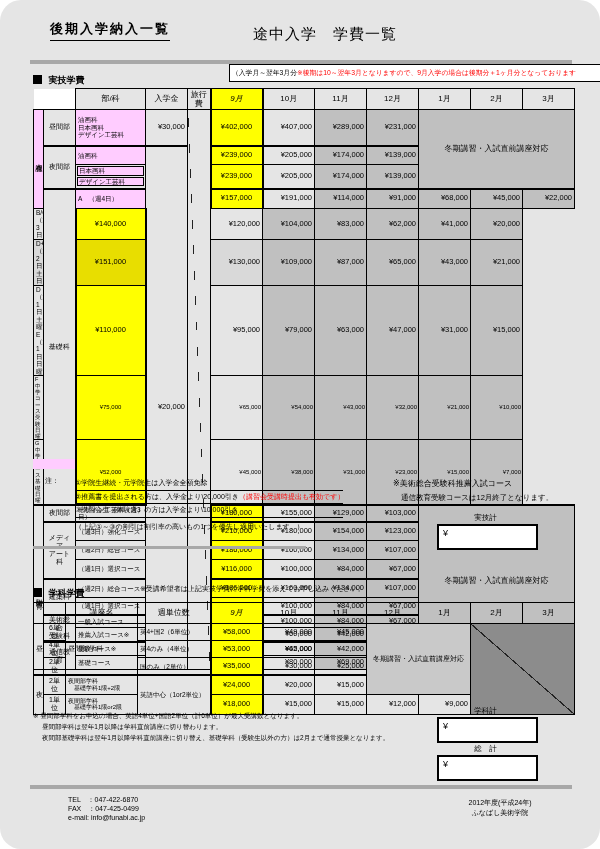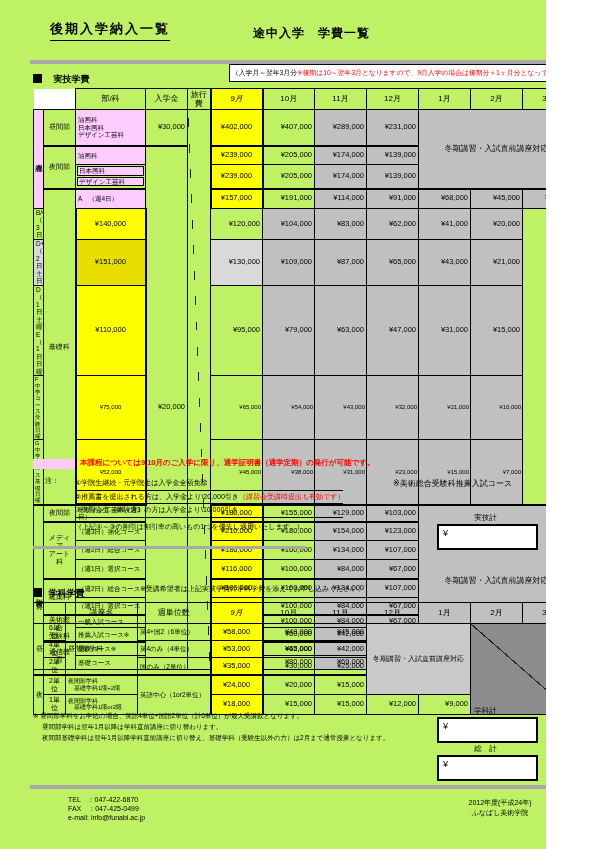--- a/index.html
+++ b/index.html
@@ -1,21 +1,21 @@
 <!DOCTYPE html>
 <html><head>
 <meta charset="utf-8">
 <style>
   html,body{margin:0;padding:0;background:#fff;}
-  .page{position:relative;width:546px;height:849px;background:#bef264;overflow:hidden;
-        font-family:"Liberation Sans","DejaVu Sans",sans-serif;color:#000;}
+  .page{position:relative;width:600px;height:849px;background:#e5e5e5;overflow:hidden;
+        font-family:"Liberation Sans","DejaVu Sans",sans-serif;color:#000;border-radius:21px;}
   .abs{position:absolute;}
   
   .title{font-size:13px;font-weight:bold;letter-spacing:2px;border-bottom:1.5px solid #000;padding-bottom:2px;}
-  .subtitle{font-size:12px;font-weight:bold;letter-spacing:1px;text-align:center;}
+  .subtitle{font-size:15px;font-weight:normal;letter-spacing:1px;text-align:center;}
   .rednote{color:#f00;font-size:9px;font-weight:bold;line-height:14px;}
   .rule{background:#a8a8a8;}
   .secmark{display:inline-block;width:9px;height:9px;background:#000;margin-right:2px;vertical-align:-1px;}
   .seclabel{font-size:9px;font-weight:bold;}
   .feenotebox{border:1px solid #000;font-size:6.8px;padding:3px 2px;white-space:nowrap;overflow:hidden;background:#fff;}
   .red{color:#f00;}
   
   table{border-collapse:collapse;table-layout:fixed;}
   td{border:1px solid #000;font-size:7.5px;padding:0 2px;line-height:1.15;overflow:hidden;}
   td.nob{border:none;background:#fff;}
@@ -61,21 +61,21 @@
 </style>
 </head>
 <body>
 
 <div class="page">
 
   <div class="abs title" style="left:50px;top:20px;">後期入学納入一覧</div>
   <div class="abs subtitle" style="left:253px;top:25px;">途中入学　学費一覧</div>
   <div class="abs rule" style="left:30px;top:60px;width:542px;height:4px;"></div>
 
-  <div class="abs" style="left:33px;top:69px;font-family:Liberation Mono, monospace;">
+  <div class="abs" style="left:33px;top:69px;">
     <span class="secmark"></span>
     <span class="seclabel">実技学費</span>
   </div>
   <div class="abs feenotebox" style="left:229px;top:64px;width:366px;">
     <span>（入学月～翌年3月分</span><span class="red">※後期は10～翌年3月となりますので、9月入学の場合は後期分＋1ヶ月分となっております</span>
   </div>
 
   <table class="abs" style="left:33px;top:88px;width:541px;">
     <colgroup>
       <col style="width:10px">
@@ -299,34 +299,34 @@
       <td class="v gr">¥69,000</td>
       <td class="v gr">¥55,000</td>
       <td class="v">¥41,000</td>
       <td class="v">¥27,000</td>
       <td class="v">¥13,000</td>
     </tr>
   </tbody>
     </table>
 
   <div class="abs pinknote-swatch" style="left:33px;top:459px;width:42px;height:10px;"></div>
-  <div class="abs pinknote-text" style="left:80px;top:458px;">本課程については9,10月のご入学に限り、通学証明書（通学定期）の発行が可能です。</div>
 
   <div class="abs notes" style="left:45px;top:477px;">注：</div>
   <div class="abs notes" style="left:75px;top:477px;width:268px;">
     <div class="nline">①学院生継続・元学院生は入学金全額免除</div>
     <div class="nline">
       <span>②推薦書を提出される方は、入学金より\20,000引き</span><span class="red">（講習会受講時提出も有効です）</span>
     </div>
     <div class="nline">③講習会生（体験含）の方は入学金より\10,000引き</div>
     <div class="nlast">（上記①～③の割引は割引率の高いもの1つを優先し適用いたします。）</div>
   </div>
 
   <div class="abs rnotes" style="left:393px;top:477px;">
     <div>※美術総合受験科推薦入試コース</div>
+    <div style="padding-left:8px;font-size:7.5px;">通信教育受験コースは12月終了となります。</div>
   </div>
   <div class="abs totlabel" style="left:437px;top:513px;width:97px;">実技計</div>
   <div class="abs totbox" style="left:437px;top:524px;width:93px;height:20px;">¥</div>
 
   <div class="abs rule" style="left:33px;top:546px;width:273px;height:3px;"></div>
 
   <div class="abs" style="left:33px;top:582px;">
     <span class="secmark"></span>
     <span class="seclabel">学科学費</span>
   </div>

